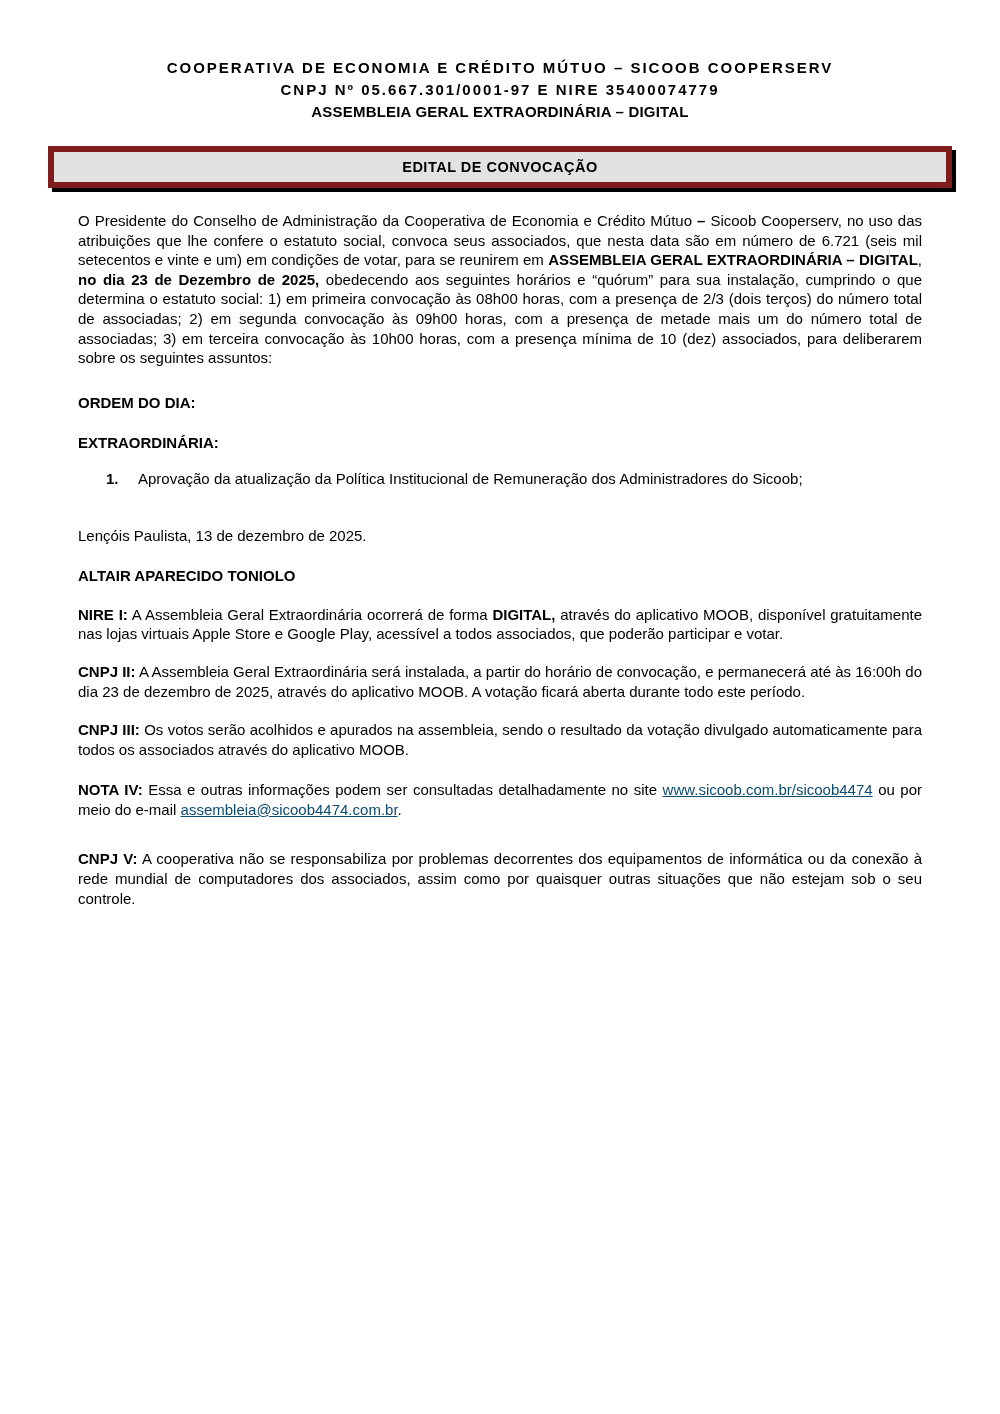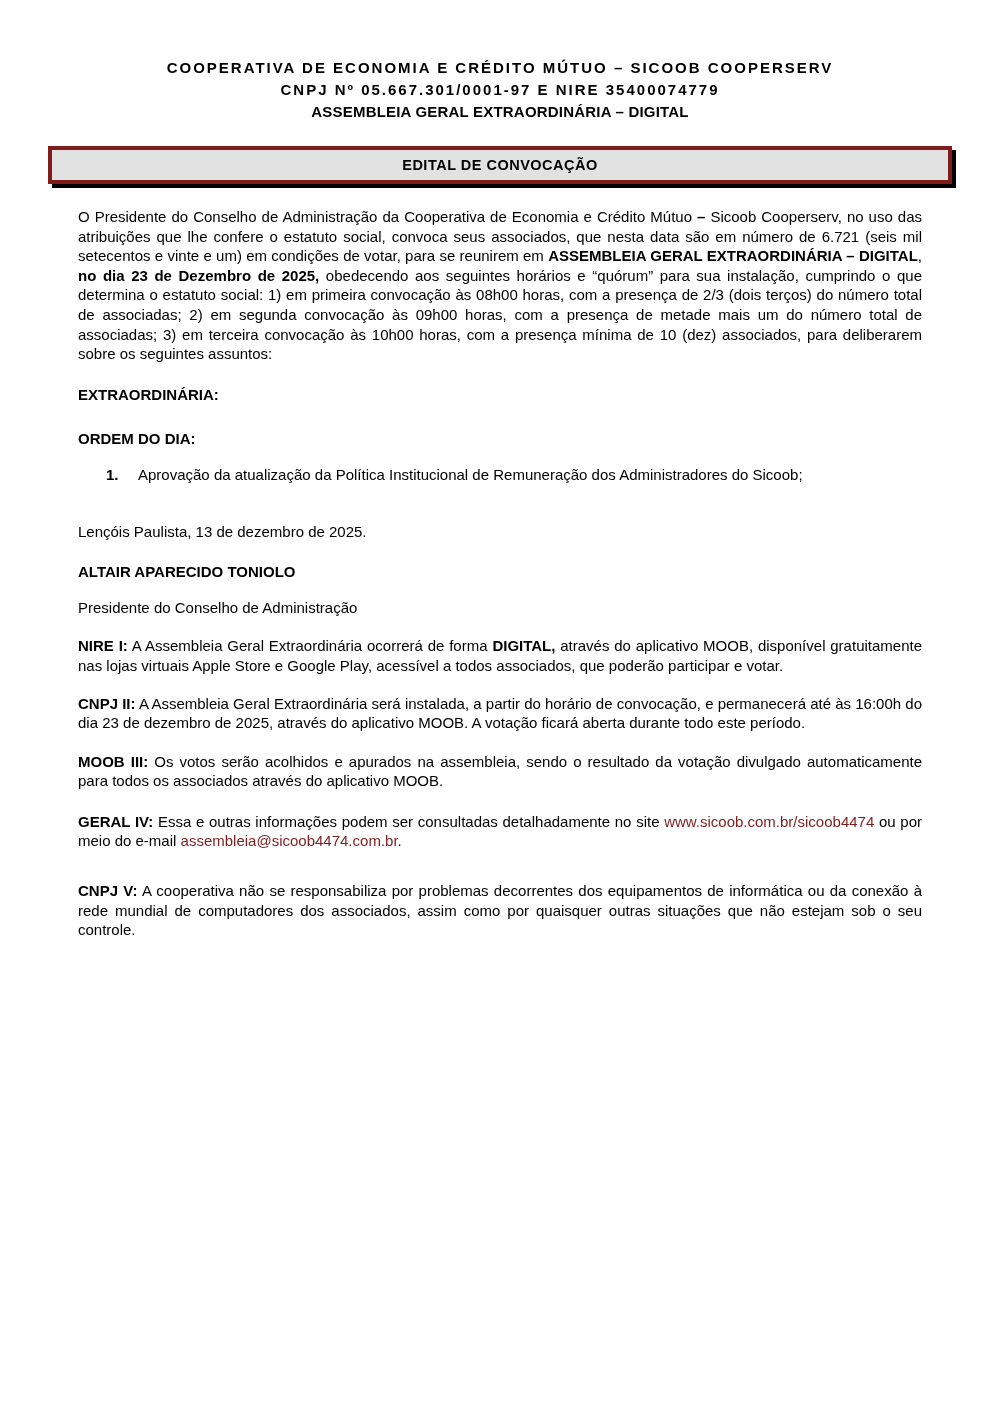--- a/index.html
+++ b/index.html
@@ -27,21 +27,21 @@
     font-weight: 700;
     font-size: 15px;
     line-height: 22px;
   }
   .hl-spaced { letter-spacing: 2px; text-align: center; }
   .hl-normal { letter-spacing: 0.2px; }
   
   .banner {
     margin: 23px -14px 0 -14px;
     background: #e2e2e2;
-    border: 4px solid #7f1d1d;
+    border: 6px solid #7f1d1d;
     box-shadow: 4px 4px 0 #000000;
     height: 30px;
     line-height: 30px;
     text-align: center;
     font-weight: 700;
     font-size: 14.5px;
     letter-spacing: 0.5px;
   }
   
   .para {
@@ -68,21 +68,22 @@
   .agenda-text { flex: 1; }
   .dateline { margin-top: 37px; }
   .sig { margin-top: 21px; }
   .sig-name { font-weight: 700; }
   .note-1 { margin-top: 19px; }
   .note-2 { margin-top: 18px; }
   .note-3 { margin-top: 19px; }
   .note-4 { margin-top: 21px; }
   .note-5 { margin-top: 30px; }
   .link {
-    color: #7f1d1d;
+    color: #0c4a6e;
+    text-decoration: underline;
     cursor: pointer;
   }
 </style>
 </head>
 <body>
 
 <div class="page">
   <div class="content">
 
     <header class="doc-header">
@@ -90,40 +91,39 @@
       <div class="hl-spaced">CNPJ Nº 05.667.301/0001-97 E NIRE 35400074779</div>
       <div class="hl-normal">ASSEMBLEIA GERAL EXTRAORDINÁRIA – DIGITAL</div>
     </header>
 
     <div class="banner">
       <span>EDITAL DE CONVOCAÇÃO</span>
     </div>
 
     <p class="para justify intro"><span>O Presidente do Conselho de Administração da Cooperativa de Economia e Crédito Mútuo </span><span class="b">–</span><span> Sicoob Cooperserv, no uso das atribuições que lhe confere o estatuto social, convoca seus associados, que nesta data são em número de 6.721 (seis mil setecentos e vinte e um) em condições de votar, para se reunirem em </span><span class="b">ASSEMBLEIA GERAL EXTRAORDINÁRIA – DIGITAL</span><span>, </span><span class="b">no dia 23 de Dezembro de 2025,</span><span> obedecendo aos seguintes horários e “quórum” para sua instalação, cumprindo o que determina o estatuto social: 1) em primeira convocação às 08h00 horas, com a presença de 2/3 (dois terços) do número total de associadas; 2) em segunda convocação às 09h00 horas, com a presença de metade mais um do número total de associadas; 3) em terceira convocação às 10h00 horas, com a presença mínima de 10 (dez) associados, para deliberarem sobre os seguintes assuntos:</span></p>
 
+    <p class="para h-ordem">ORDEM DO DIA:</p>
+
     <p class="para h-extra">EXTRAORDINÁRIA:</p>
-
-    <p class="para h-ordem">ORDEM DO DIA:</p>
 
     <div class="para agenda-item">
       <span class="agenda-num">1.</span>
       <span class="agenda-text">Aprovação da atualização da Política Institucional de Remuneração dos Administradores do Sicoob;</span>
     </div>
 
     <p class="para dateline">Lençóis Paulista, 13 de dezembro de 2025.</p>
 
     <div class="sig">
       <div class="para sig-name">ALTAIR APARECIDO TONIOLO</div>
-      <div class="para">Presidente do Conselho de Administração</div>
     </div>
 
     <p class="para justify note-1"><span class="b">NIRE I:</span><span> A Assembleia Geral Extraordinária ocorrerá de forma </span><span class="b">DIGITAL,</span><span> através do aplicativo MOOB, disponível gratuitamente nas lojas virtuais Apple Store e Google Play, acessível a todos associados, que poderão participar e votar.</span></p>
 
     <p class="para justify note-2"><span class="b">CNPJ II:</span><span> A Assembleia Geral Extraordinária será instalada, a partir do horário de convocação, e permanecerá até às 16:00h do dia 23 de dezembro de 2025, através do aplicativo MOOB. A votação ficará aberta durante todo este período.</span></p>
 
-    <p class="para justify note-3"><span class="b">MOOB III:</span><span> Os votos serão acolhidos e apurados na assembleia, sendo o resultado da votação divulgado automaticamente para todos os associados através do aplicativo MOOB.</span></p>
+    <p class="para justify note-3"><span class="b">CNPJ III:</span><span> Os votos serão acolhidos e apurados na assembleia, sendo o resultado da votação divulgado automaticamente para todos os associados através do aplicativo MOOB.</span></p>
 
-    <p class="para justify note-4"><span class="b">GERAL IV:</span><span> Essa e outras informações podem ser consultadas detalhadamente no site </span><a class="link">www.sicoob.com.br/sicoob4474</a><span> ou por meio do e-mail </span><a class="link">assembleia@sicoob4474.com.br</a><span>.</span></p>
+    <p class="para justify note-4"><span class="b">NOTA IV:</span><span> Essa e outras informações podem ser consultadas detalhadamente no site </span><a class="link">www.sicoob.com.br/sicoob4474</a><span> ou por meio do e-mail </span><a class="link">assembleia@sicoob4474.com.br</a><span>.</span></p>
 
     <p class="para justify note-5"><span class="b">CNPJ V:</span><span> A cooperativa não se responsabiliza por problemas decorrentes dos equipamentos de informática ou da conexão à rede mundial de computadores dos associados, assim como por quaisquer outras situações que não estejam sob o seu controle.</span></p>
 
   </div>
 </div>
 
 </body></html>

